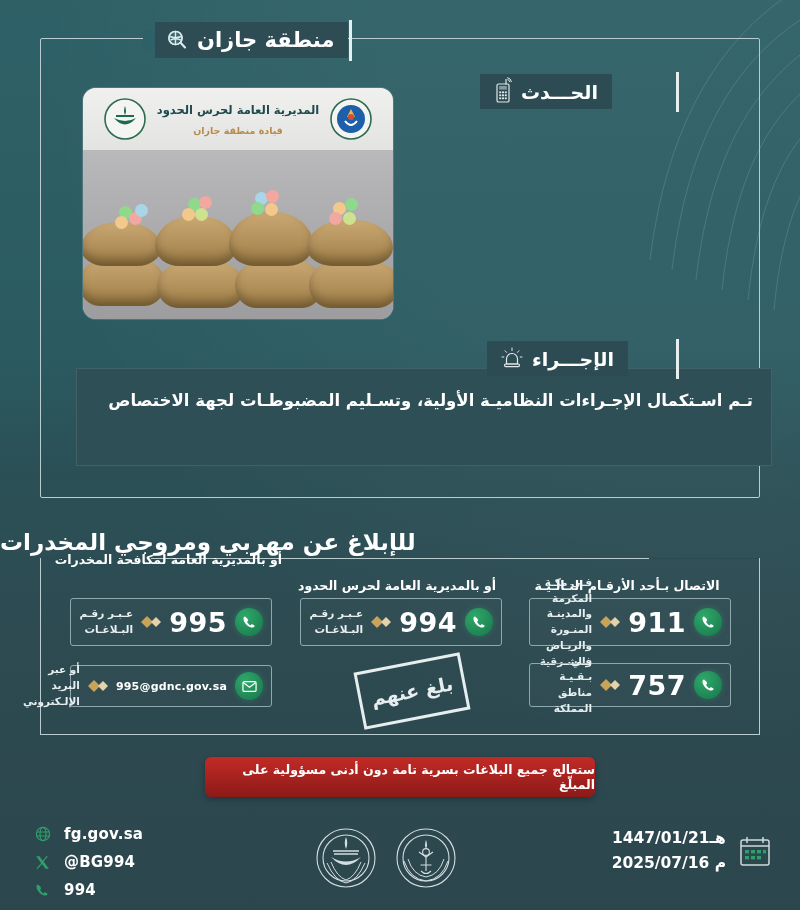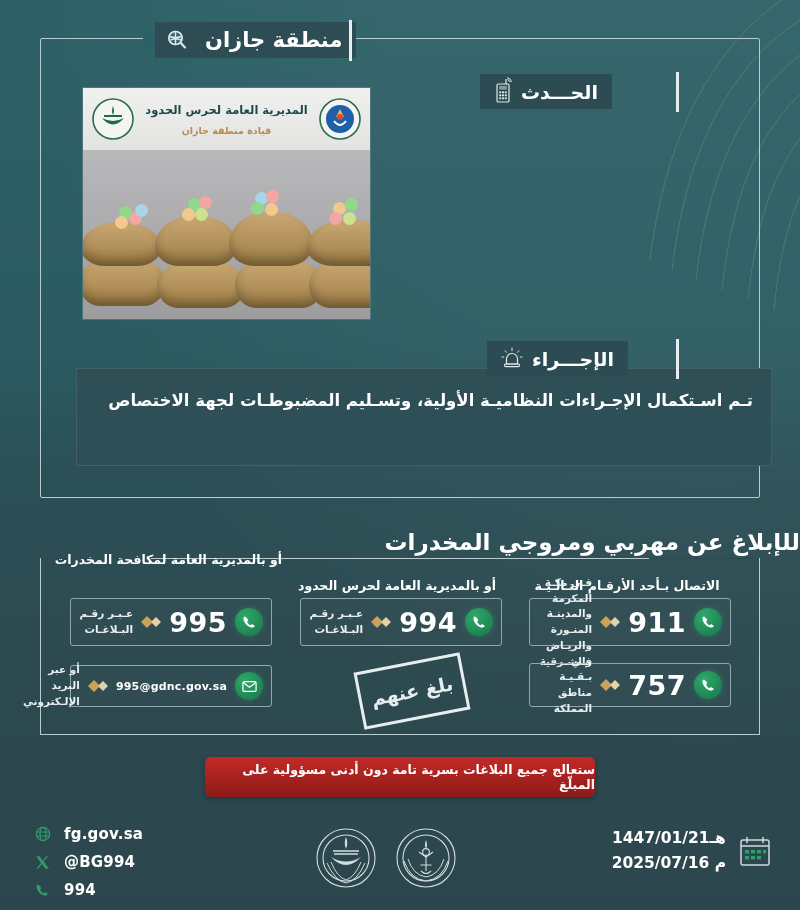--- a/index.html
+++ b/index.html
@@ -22,37 +22,38 @@
 
   
   .top-frame{
     position:absolute;left:40px;top:38px;width:718px;height:458px;
     border:1px solid #b9ccd0;border-radius:2px;
   }
   
   .title-chip{
     position:absolute;left:155px;top:22px;height:36px;
     background:#2d4c53;
-    display:flex;align-items:center;gap:16px;
+    display:flex;align-items:center;gap:8px;
     padding:0 14px 0 10px;z-index:6;
   }
   .title-chip .t-txt{
     color:#ffffff;font-size:21px;font-weight:bold;letter-spacing:.5px;white-space:nowrap;
   }
   .title-chip .t-icon{display:flex;align-items:center;}
   .chip-bar{
     position:absolute;left:349px;top:20px;width:3px;height:41px;background:#e7eef0;z-index:7;
   }
   .chip-mask-left{position:absolute;left:143px;top:30px;width:14px;height:20px;background:#2e6167;z-index:5;}
 
   
   .photo{
-    position:absolute;left:83px;top:88px;width:287px;height:231px;
+    position:absolute;left:83px;top:88px;width:310px;height:231px;
     background:#c7c7c9;overflow:hidden;
     box-shadow:0 0 0 1px rgba(255,255,255,.15);
+    border-radius:13px;
   }
   .photo .ph-head{
     height:62px;background:linear-gradient(180deg,#f0f0ee,#e3e3e1);
     display:flex;align-items:center;justify-content:center;gap:10px;position:relative;
   }
   .ph-head .emblem{width:44px;height:44px;flex:0 0 auto;}
   .ph-head .htxt{text-align:center;line-height:1.25;}
   .ph-head .h1{color:#1d4a4e;font-size:11.5px;font-weight:bold;}
   .ph-head .h2{color:#b98a4b;font-size:9.5px;font-weight:bold;margin-top:2px;}
   .photo .ph-body{
@@ -90,21 +91,21 @@
     position:absolute;left:76px;top:368px;width:696px;min-height:98px;
     background:#2f4f56;border:1px solid rgba(255,255,255,.10);
     padding:16px 18px;box-sizing:border-box;
   }
   .action-text{color:#fff;font-size:16.5px;line-height:1.95;direction:rtl;text-align:justify;font-weight:bold;}
   #chip-action{left:487px;top:341px;}
   #bar-action{left:676px;top:339px;}
 
   
   .report-title{
-    position:absolute;left:0;right:0;top:529px;text-align:right;
+    position:absolute;left:0;right:0;top:529px;text-align:left;
     color:#ffffff;font-size:23px;font-weight:bold;letter-spacing:.3px;
   }
   .bottom-frame{
     position:absolute;left:40px;top:558px;width:718px;height:175px;
     border:1px solid #b9ccd0;
   }
   .hr-left{position:absolute;left:41px;top:558px;width:110px;height:1px;background:#2c4a51;}
   .hr-right{position:absolute;right:41px;top:558px;width:110px;height:1px;background:#2c4a51;}
 
   .col-head{

